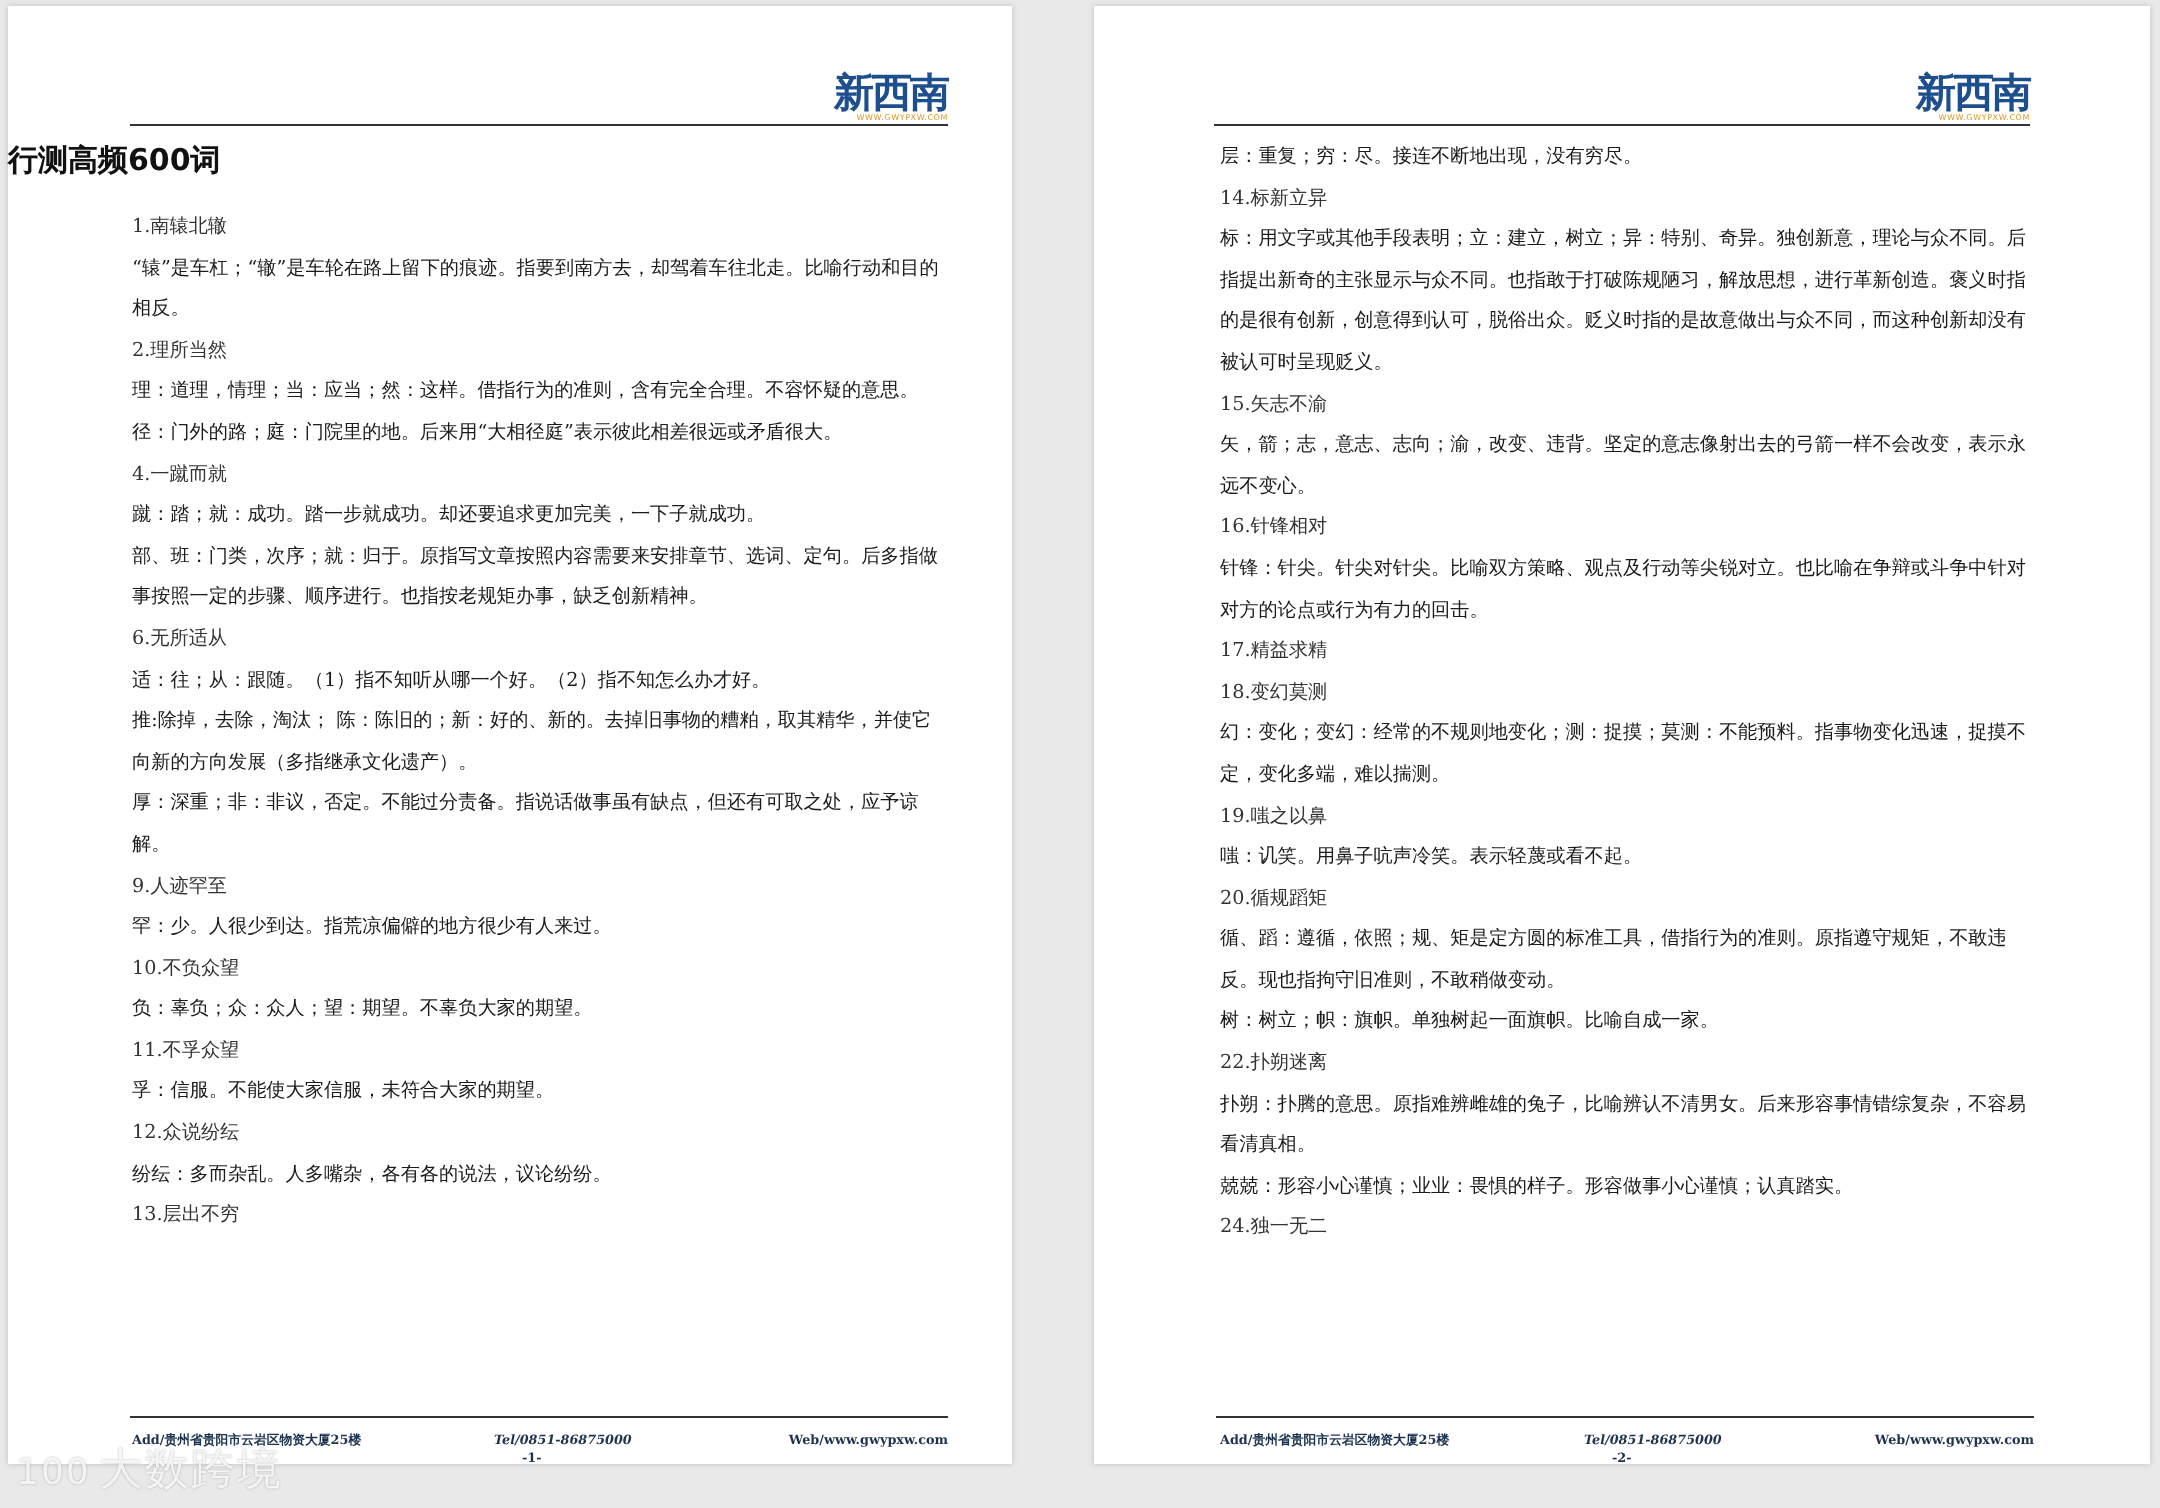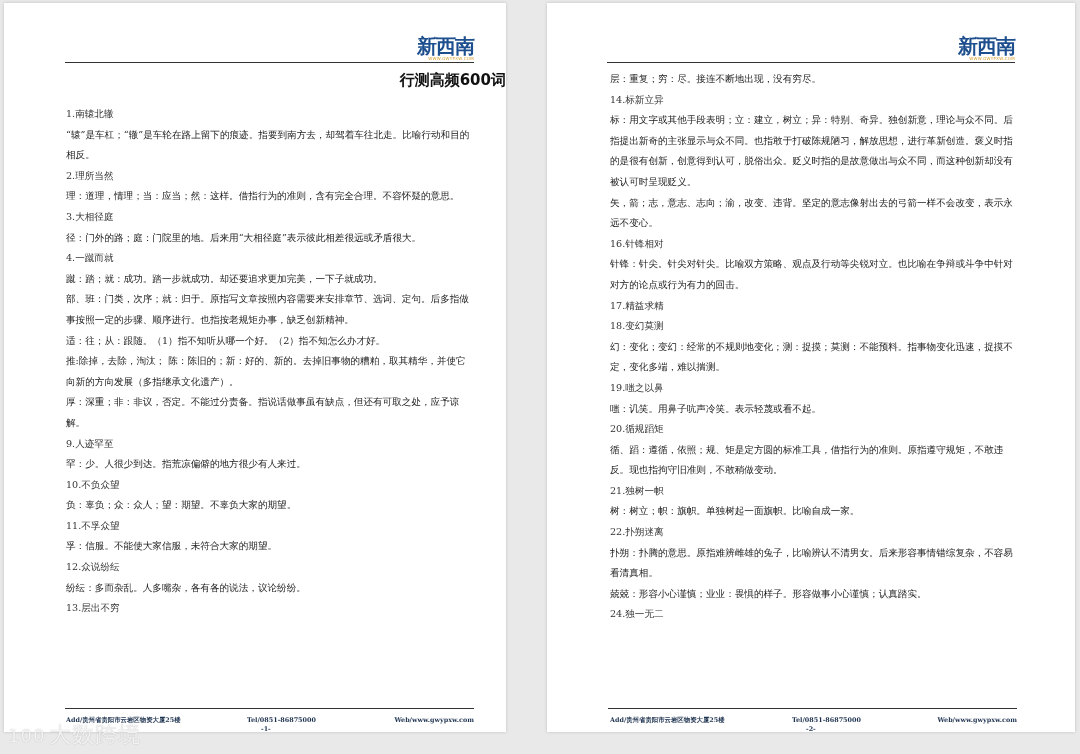--- a/index.html
+++ b/index.html
@@ -29,23 +29,23 @@
     font-family: "DejaVu Sans", sans-serif;
     font-size: 4px; color: #d89b2a; display: block; margin-top: 1px; letter-spacing: 0.3px;
   }
   .header-rule {
     position: absolute; top: 59px; left: 61px; right: 32px;
     height: 0; border-top: 1.3px solid #333;
   }
   .p2 .header-rule { left: 60px; right: 60px; }
   .p2 .logo { right: 60px; }
   .doc-title {
-    position: absolute; top: 68px; left: 0; right: 0; text-align: right;
+    position: absolute; top: 68px; left: 0; right: 0; text-align: left;
     font-family: "DejaVu Sans", "Liberation Sans", sans-serif;
-    font-weight: bold; font-size: 15px; color: #111; margin-left: 12px;
+    font-weight: bold; font-size: 15px; color: #111;
   }
   .content {
     position: absolute; left: 62px; right: 36px;
     font-size: 9.6px; line-height: 20.6px;
   }
   .p1 .content { top: 101px; }
   .p2 .content { top: 66px; left: 63px; right: 60px; }
   .content p { margin: 0; }
   .entry-head { color: #333; }
   .entry-body { color: #1b1b1b; }
@@ -54,21 +54,21 @@
     border-top: 1.3px solid #333;
   }
   .p2 .footer-rule { left: 61px; right: 58px; }
   .footer {
     position: absolute; top: 713px; left: 62px; right: 32px;
     font-size: 6.4px; font-weight: bold; color: #1e3350;
     font-family: "DejaVu Serif", serif;
   }
   .p2 .footer { left: 63px; right: 58px; }
   .footer .addr { position: absolute; left: 0; top: 0; }
-  .footer .tel { position: absolute; left: 181px; top: 0; }
+  .footer .tel { position: absolute; left: 181px; top: 0; font-style: italic; }
   .footer .web { position: absolute; right: 0; top: 0; }
   .footer .pnum { position: absolute; left: 195px; top: 9px; }
   .p2 .footer .tel { left: 182px; }
   .p2 .footer .pnum { left: 196px; }
   .watermark {
     position: absolute; left: 8px; top: 720px;
     font-family: "DejaVu Sans", sans-serif; font-size: 22px; color: rgba(255,255,255,0.85);
     text-shadow: 0 0 1px rgba(120,120,120,0.6);
     letter-spacing: 1px;
   }
@@ -83,25 +83,25 @@
     <span class="logo-sub">WWW.GWYPXW.COM</span>
   </div>
   <div class="header-rule"></div>
   <div class="doc-title">行测高频600词</div>
 
   <div class="content">
     <p class="entry-head">1.南辕北辙</p>
     <p class="entry-body">“辕”是车杠；“辙”是车轮在路上留下的痕迹。指要到南方去，却驾着车往北走。比喻行动和目的相反。</p>
     <p class="entry-head">2.理所当然</p>
     <p class="entry-body">理：道理，情理；当：应当；然：这样。借指行为的准则，含有完全合理。不容怀疑的意思。</p>
-    <p class="entry-head">3.大相径庭</p>
     <p class="entry-body">径：门外的路；庭：门院里的地。后来用“大相径庭”表示彼此相差很远或矛盾很大。</p>
     <p class="entry-head">4.一蹴而就</p>
     <p class="entry-body">蹴：踏；就：成功。踏一步就成功。却还要追求更加完美，一下子就成功。</p>
     <p class="entry-body">部、班：门类，次序；就：归于。原指写文章按照内容需要来安排章节、选词、定句。后多指做事按照一定的步骤、顺序进行。也指按老规矩办事，缺乏创新精神。</p>
+    <p class="entry-head">6.无所适从</p>
     <p class="entry-body">适：往；从：跟随。（1）指不知听从哪一个好。（2）指不知怎么办才好。</p>
     <p class="entry-body">推:除掉，去除，淘汰； 陈：陈旧的；新：好的、新的。去掉旧事物的糟粕，取其精华，并使它向新的方向发展（多指继承文化遗产）。</p>
     <p class="entry-body">厚：深重；非：非议，否定。不能过分责备。指说话做事虽有缺点，但还有可取之处，应予谅解。</p>
     <p class="entry-head">9.人迹罕至</p>
     <p class="entry-body">罕：少。人很少到达。指荒凉偏僻的地方很少有人来过。</p>
     <p class="entry-head">10.不负众望</p>
     <p class="entry-body">负：辜负；众：众人；望：期望。不辜负大家的期望。</p>
     <p class="entry-head">11.不孚众望</p>
     <p class="entry-body">孚：信服。不能使大家信服，未符合大家的期望。</p>
     <p class="entry-head">12.众说纷纭</p>
@@ -122,31 +122,31 @@
   <div class="logo">
     <span class="logo-text">新西南</span>
     <span class="logo-sub">WWW.GWYPXW.COM</span>
   </div>
   <div class="header-rule"></div>
 
   <div class="content">
     <p class="entry-body">层：重复；穷：尽。接连不断地出现，没有穷尽。</p>
     <p class="entry-head">14.标新立异</p>
     <p class="entry-body">标：用文字或其他手段表明；立：建立，树立；异：特别、奇异。独创新意，理论与众不同。后指提出新奇的主张显示与众不同。也指敢于打破陈规陋习，解放思想，进行革新创造。褒义时指的是很有创新，创意得到认可，脱俗出众。贬义时指的是故意做出与众不同，而这种创新却没有被认可时呈现贬义。</p>
+    <p class="entry-head">15.矢志不渝</p>
     <p class="entry-body">矢，箭；志，意志、志向；渝，改变、违背。坚定的意志像射出去的弓箭一样不会改变，表示永远不变心。</p>
     <p class="entry-head">16.针锋相对</p>
     <p class="entry-body">针锋：针尖。针尖对针尖。比喻双方策略、观点及行动等尖锐对立。也比喻在争辩或斗争中针对对方的论点或行为有力的回击。</p>
     <p class="entry-head">17.精益求精</p>
     <p class="entry-head">18.变幻莫测</p>
     <p class="entry-body">幻：变化；变幻：经常的不规则地变化；测：捉摸；莫测：不能预料。指事物变化迅速，捉摸不定，变化多端，难以揣测。</p>
     <p class="entry-head">19.嗤之以鼻</p>
     <p class="entry-body">嗤：讥笑。用鼻子吭声冷笑。表示轻蔑或看不起。</p>
     <p class="entry-head">20.循规蹈矩</p>
     <p class="entry-body">循、蹈：遵循，依照；规、矩是定方圆的标准工具，借指行为的准则。原指遵守规矩，不敢违反。现也指拘守旧准则，不敢稍做变动。</p>
-    <p class="entry-head">21.独树一帜</p>
     <p class="entry-body">树：树立；帜：旗帜。单独树起一面旗帜。比喻自成一家。</p>
     <p class="entry-head">22.扑朔迷离</p>
     <p class="entry-body">扑朔：扑腾的意思。原指难辨雌雄的兔子，比喻辨认不清男女。后来形容事情错综复杂，不容易看清真相。</p>
     <p class="entry-body">兢兢：形容小心谨慎；业业：畏惧的样子。形容做事小心谨慎；认真踏实。</p>
     <p class="entry-head">24.独一无二</p>
   </div>
 
   <div class="footer-rule"></div>
   <div class="footer">
     <span class="addr">Add/贵州省贵阳市云岩区物资大厦25楼</span>

